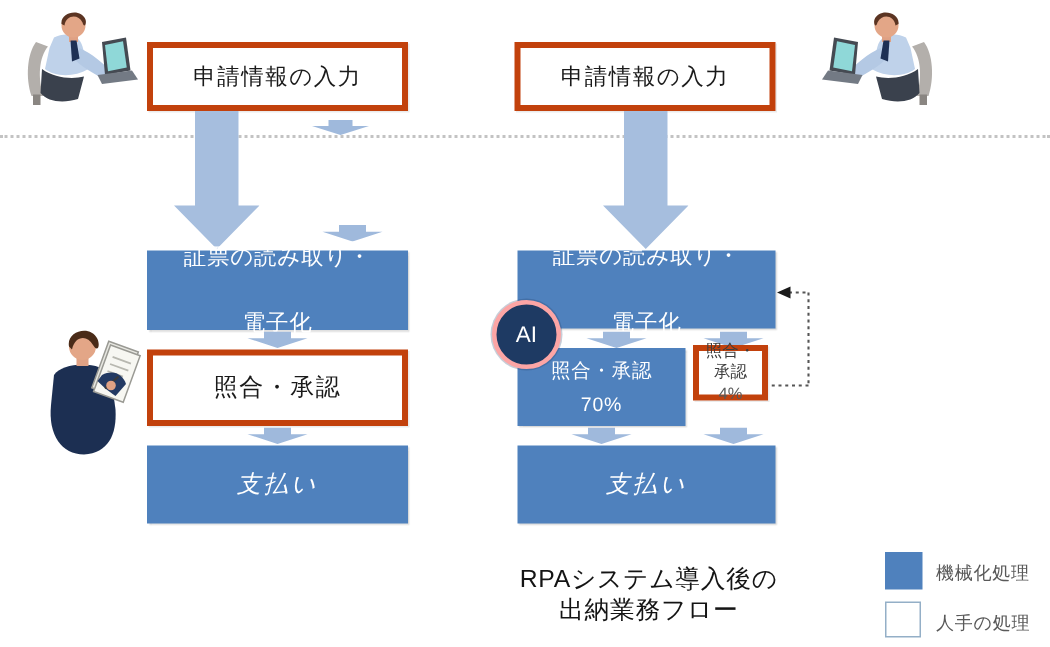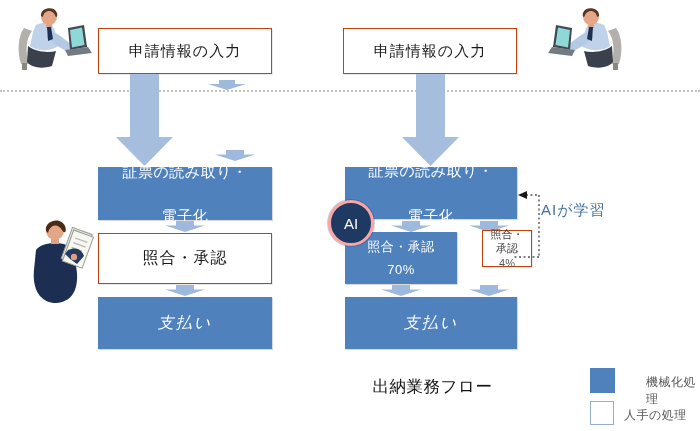--- a/index.html
+++ b/index.html
@@ -1,21 +1,21 @@
 <!DOCTYPE html>
 <html><head>
 <meta charset="utf-8">
 <style>
   html,body{margin:0;padding:0;background:#fff;}
   body{font-family:"Liberation Sans","DejaVu Sans",sans-serif;}
   .stage{position:relative;width:700px;height:431px;background:#ffffff;overflow:hidden;}
   .abs{position:absolute;}
   .flowbox{position:absolute;display:flex;flex-direction:column;align-items:center;justify-content:center;
            text-align:center;box-sizing:border-box;}
-  .whitebox{background:#ffffff;border:1px solid #c2410c;color:#1a1a1a;box-shadow:1px 1px 0 rgba(0,0,0,0.08);}
+  .whitebox{background:#ffffff;border:4px solid #c2410c;color:#1a1a1a;box-shadow:1px 1px 0 rgba(0,0,0,0.08);}
   .bluebox{background:#4f81bd;color:#ffffff;box-shadow:1px 1px 1px rgba(0,0,0,0.15);}
   .input-box{font-size:15px;letter-spacing:1px;}
   .read-box{font-size:15px;line-height:1.55;letter-spacing:0.5px;gap:21px;}
   .verify-box{font-size:16px;letter-spacing:1px;}
   .pay-box{font-size:16px;letter-spacing:2px;font-style:italic;}
   .form-box{font-size:11.5px;color:#333;line-height:1.6;letter-spacing:0.5px;}
   .v70-box{font-size:13px;line-height:1.8;letter-spacing:0.5px;}
   .v70-pct{font-weight:normal;}
   .v30-box{font-size:11px;line-height:1.3;color:#3d3d3d;}
   .v30-pct{color:#595959;}
@@ -145,49 +145,47 @@
   </svg>
   <svg class="abs" style="left:467px;top:221px;" width="44" height="11" viewBox="0 0 44 11">
     <path d="M13,0 H31 V4.5 H42 L22,11 L2,4.5 H13 Z" fill="#9fb9dc"></path>
   </svg>
 
   <div class="flowbox bluebox v70-box" style="left:345px;top:232px;width:112px;height:52px;">
     <div>照合・承認</div>
     <div class="v70-pct">70%</div>
   </div>
 
-  <div class="flowbox whitebox v30-box" style="left:462px;top:230px;width:50px;height:37px;margin-left:20px;">
+  <div class="flowbox whitebox v30-box" style="left:462px;top:230px;width:50px;height:37px;">
     <div>照合・</div>
     <div>承認</div>
     <div class="v30-pct">4%</div>
   </div>
 
   <svg class="abs" style="left:512px;top:186px;" width="46" height="78" viewBox="0 0 46 78">
     <path d="M14,9 H27 M27,9 V71 M27,71 H0" fill="none" stroke="#555555" stroke-width="1.4" stroke-dasharray="2,2.5"></path>
     <polygon points="6,9 15,5 15,13" fill="#1a1a1a"></polygon>
   </svg>
-  <div class="ai-learn">
-    <span>AIが学習</span>
-  </div>
 
   <svg class="abs" style="left:379px;top:285px;" width="44" height="11" viewBox="0 0 44 11">
     <path d="M13,0 H31 V4.5 H42 L22,11 L2,4.5 H13 Z" fill="#9fb9dc"></path>
   </svg>
   <svg class="abs" style="left:467px;top:285px;" width="44" height="11" viewBox="0 0 44 11">
     <path d="M13,0 H31 V4.5 H42 L22,11 L2,4.5 H13 Z" fill="#9fb9dc"></path>
   </svg>
 
   <div class="flowbox bluebox pay-box" style="left:345px;top:297px;width:172px;height:52px;">
     <div>支払い</div>
   </div>
 
   <div class="caption" style="left:330px;top:376px;width:205px;">
+    <div>RPAシステム導入後の</div>
     <div>出納業務フロー</div>
   </div>
 
   <div class="abs" style="left:588px;top:366px;width:110px;height:62px;">
     <div class="abs" style="left:2px;top:2px;width:25px;height:25px;background:#4f81bd;"></div>
-    <div class="legend-label" style="left:36px;top:8px;margin-left:22px;">機械化処理</div>
+    <div class="legend-label" style="left:36px;top:8px;">機械化処理</div>
     <div class="abs" style="left:2px;top:35px;width:24px;height:24px;background:#ffffff;border:1px solid #94afc7;box-sizing:border-box;"></div>
     <div class="legend-label" style="left:36px;top:41px;">人手の処理</div>
   </div>
 
 </div>
 
 </body></html>

